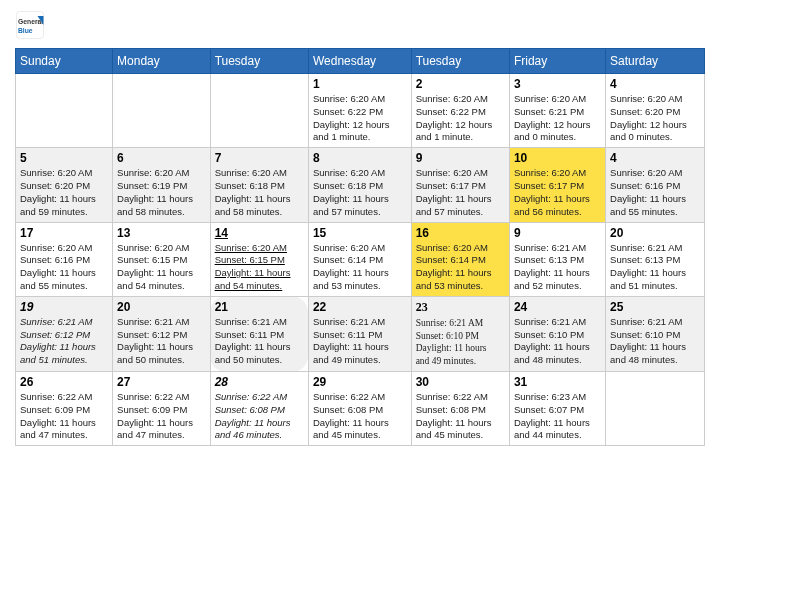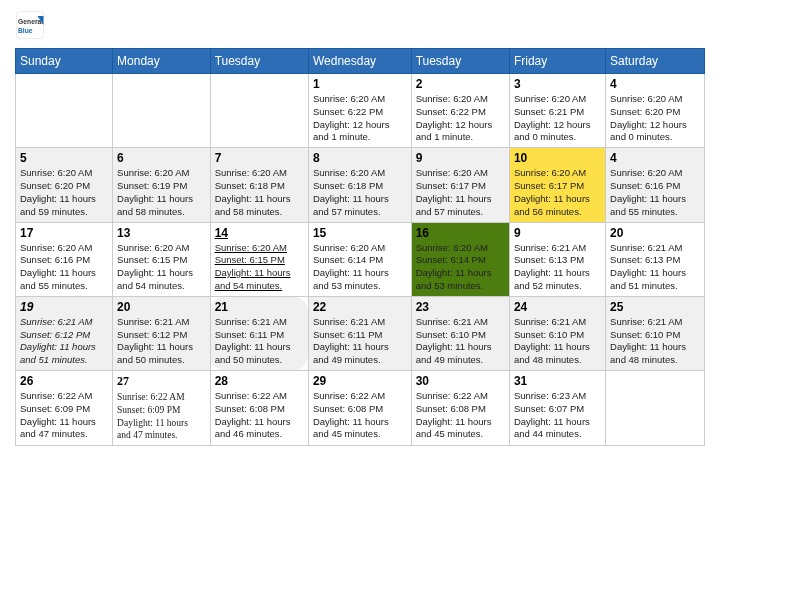--- a/index.html
+++ b/index.html
@@ -189,21 +189,21 @@
             <div class="day-info">Sunrise: 6:20 AM<br>Sunset: 6:15 PM<br>Daylight: 11 hours<br>and 54 minutes.</div>
           </td>
           <td style="background: rgb(255, 255, 255); text-decoration: underline;">
             <span class="day-number">14</span>
             <div class="day-info">Sunrise: 6:20 AM<br>Sunset: 6:15 PM<br>Daylight: 11 hours<br>and 54 minutes.</div>
           </td>
           <td style="background: rgb(255, 255, 255);">
             <span class="day-number">15</span>
             <div class="day-info">Sunrise: 6:20 AM<br>Sunset: 6:14 PM<br>Daylight: 11 hours<br>and 53 minutes.</div>
           </td>
-          <td style="background: #4d7c0f;">
+          <td style="background: #fde047;">
             <span class="day-number">16</span>
             <div class="day-info">Sunrise: 6:20 AM<br>Sunset: 6:14 PM<br>Daylight: 11 hours<br>and 53 minutes.</div>
           </td>
           <td style="background: rgb(255, 255, 255);">
             <span class="day-number">9</span>
             <div class="day-info">Sunrise: 6:21 AM<br>Sunset: 6:13 PM<br>Daylight: 11 hours<br>and 52 minutes.</div>
           </td>
           <td style="background: rgb(255, 255, 255);">
             <span class="day-number">20</span>
             <div class="day-info">Sunrise: 6:21 AM<br>Sunset: 6:13 PM<br>Daylight: 11 hours<br>and 51 minutes.</div>
@@ -219,43 +219,43 @@
             <div class="day-info">Sunrise: 6:21 AM<br>Sunset: 6:12 PM<br>Daylight: 11 hours<br>and 50 minutes.</div>
           </td>
           <td style="background: rgb(240, 240, 240); border-radius: 16px;">
             <span class="day-number">21</span>
             <div class="day-info">Sunrise: 6:21 AM<br>Sunset: 6:11 PM<br>Daylight: 11 hours<br>and 50 minutes.</div>
           </td>
           <td style="background: rgb(240, 240, 240);">
             <span class="day-number">22</span>
             <div class="day-info">Sunrise: 6:21 AM<br>Sunset: 6:11 PM<br>Daylight: 11 hours<br>and 49 minutes.</div>
           </td>
-          <td style="background: rgb(240, 240, 240);">
+          <td style="background: rgb(240, 240, 240); font-family: Liberation Serif, serif;">
             <span class="day-number">23</span>
             <div class="day-info">Sunrise: 6:21 AM<br>Sunset: 6:10 PM<br>Daylight: 11 hours<br>and 49 minutes.</div>
           </td>
           <td style="background: rgb(240, 240, 240);">
             <span class="day-number">24</span>
             <div class="day-info">Sunrise: 6:21 AM<br>Sunset: 6:10 PM<br>Daylight: 11 hours<br>and 48 minutes.</div>
           </td>
           <td style="background: rgb(240, 240, 240);">
             <span class="day-number">25</span>
             <div class="day-info">Sunrise: 6:21 AM<br>Sunset: 6:10 PM<br>Daylight: 11 hours<br>and 48 minutes.</div>
           </td>
         </tr>
         <tr>
           <td style="background: rgb(255, 255, 255);">
             <span class="day-number">26</span>
             <div class="day-info">Sunrise: 6:22 AM<br>Sunset: 6:09 PM<br>Daylight: 11 hours<br>and 47 minutes.</div>
           </td>
-          <td style="background: rgb(255, 255, 255); font-family: Liberation Serif, serif;">
+          <td style="background: rgb(255, 255, 255);">
             <span class="day-number">27</span>
             <div class="day-info">Sunrise: 6:22 AM<br>Sunset: 6:09 PM<br>Daylight: 11 hours<br>and 47 minutes.</div>
           </td>
-          <td style="background: rgb(255, 255, 255);">
+          <td style="background: rgb(255, 255, 255); font-style: italic;">
             <span class="day-number">28</span>
             <div class="day-info">Sunrise: 6:22 AM<br>Sunset: 6:08 PM<br>Daylight: 11 hours<br>and 46 minutes.</div>
           </td>
           <td style="background: rgb(255, 255, 255);">
             <span class="day-number">29</span>
             <div class="day-info">Sunrise: 6:22 AM<br>Sunset: 6:08 PM<br>Daylight: 11 hours<br>and 45 minutes.</div>
           </td>
           <td style="background: rgb(255, 255, 255);">
             <span class="day-number">30</span>
             <div class="day-info">Sunrise: 6:22 AM<br>Sunset: 6:08 PM<br>Daylight: 11 hours<br>and 45 minutes.</div>

